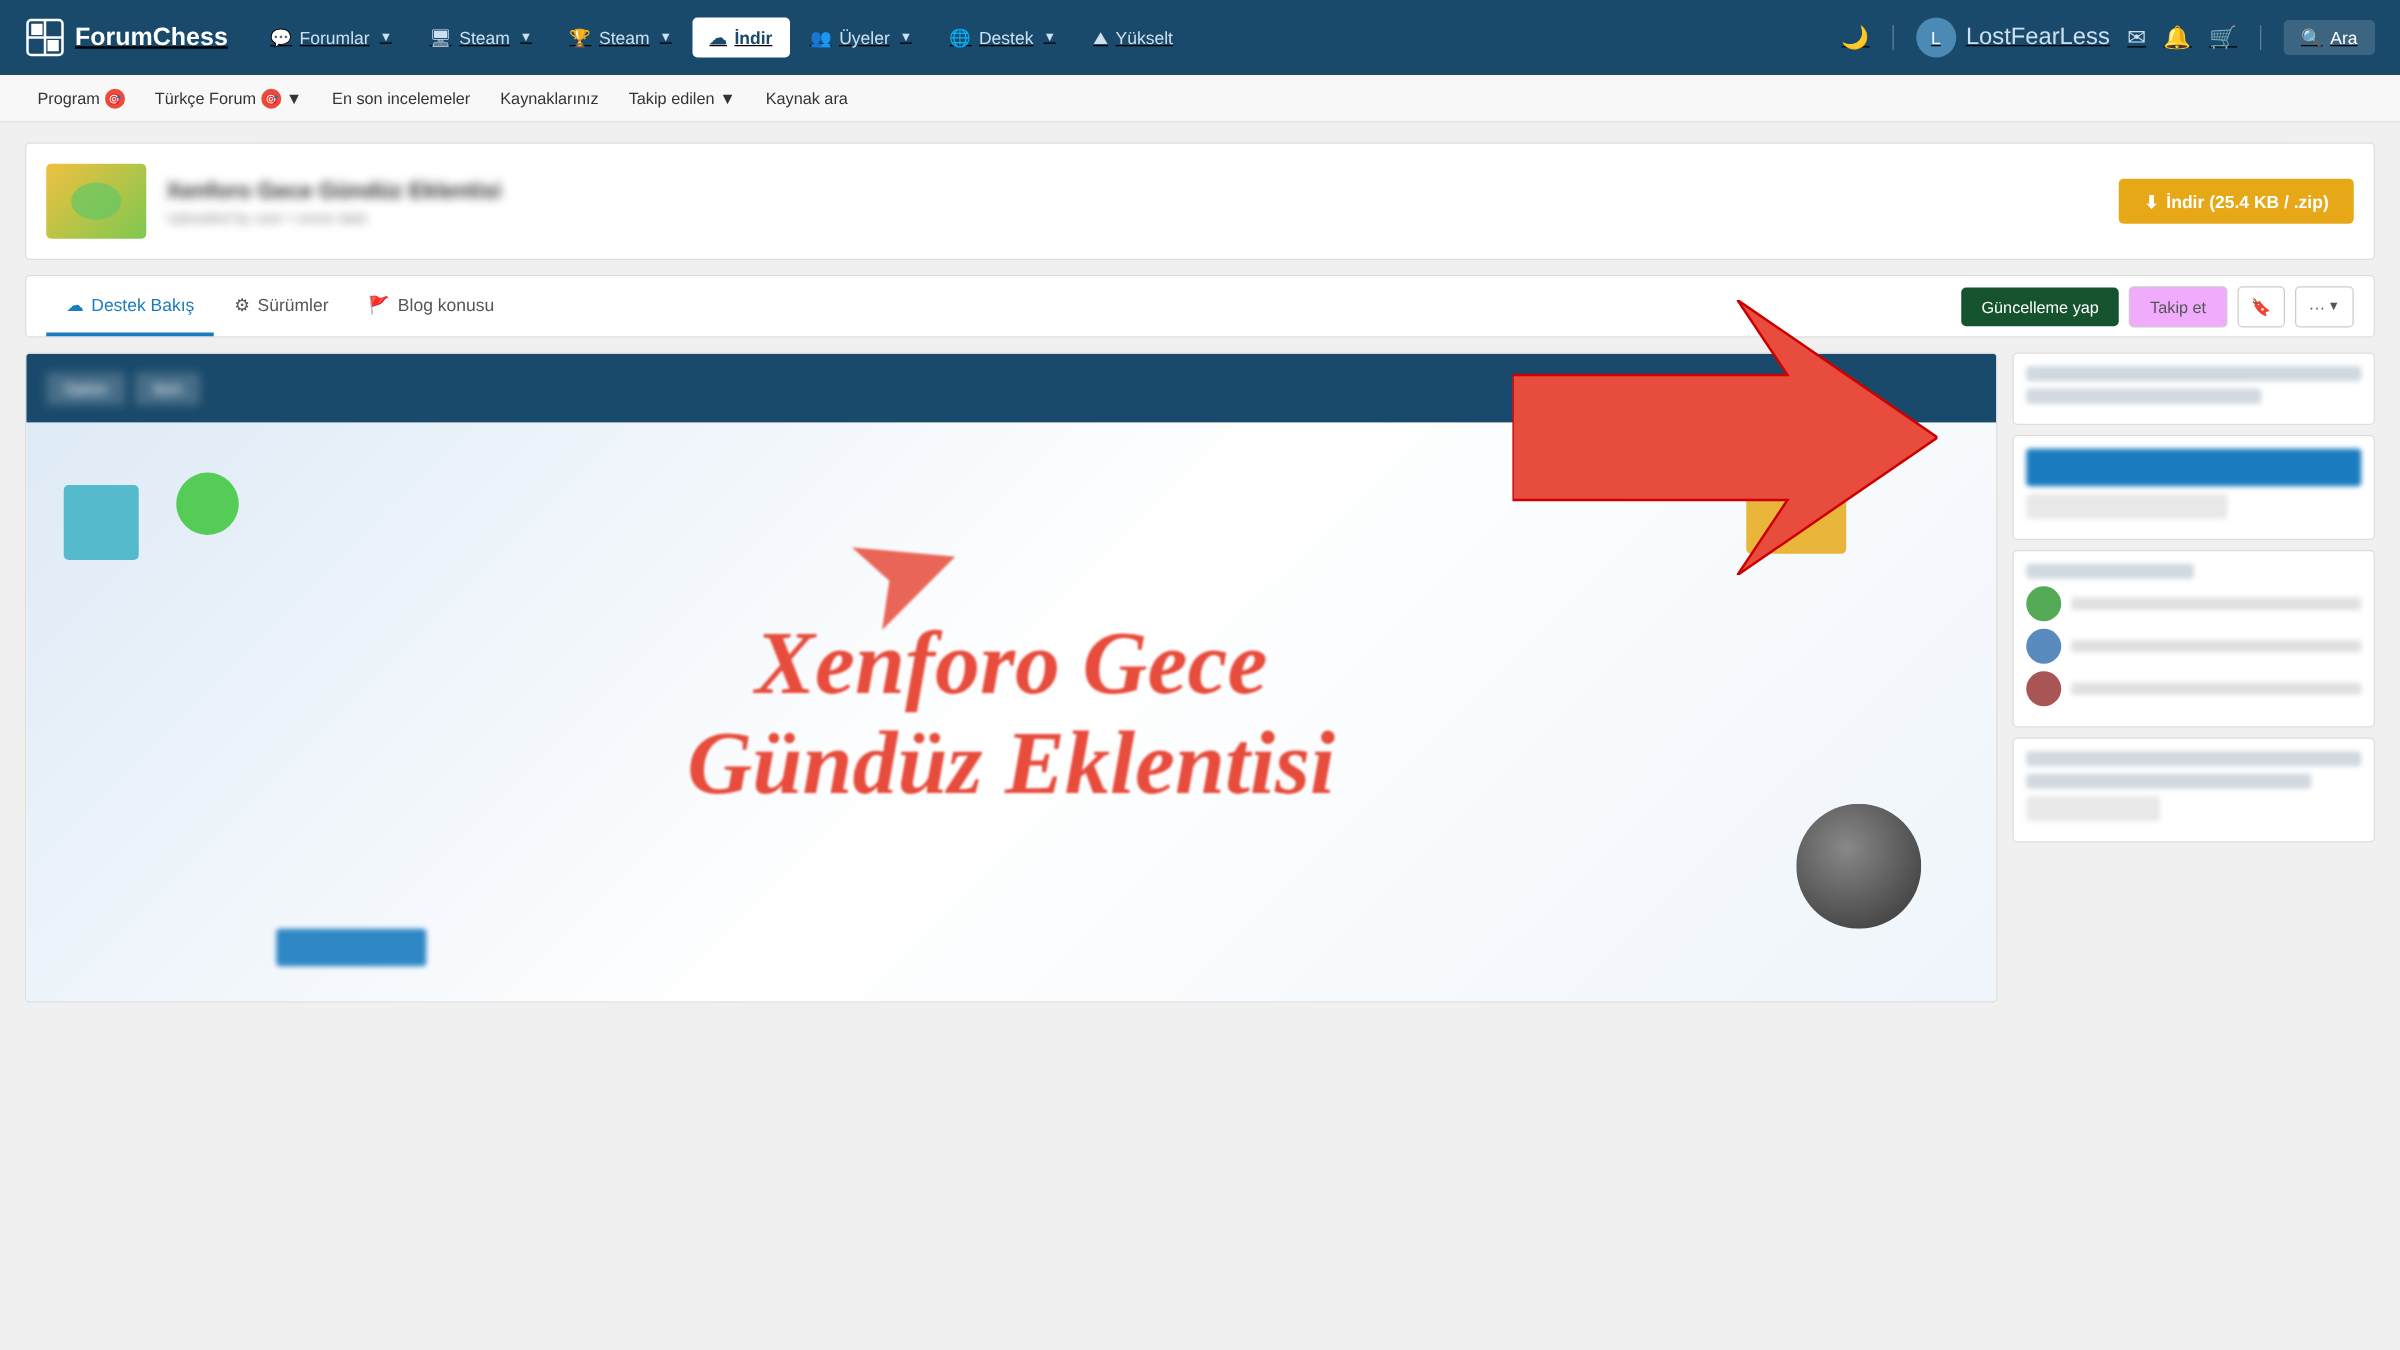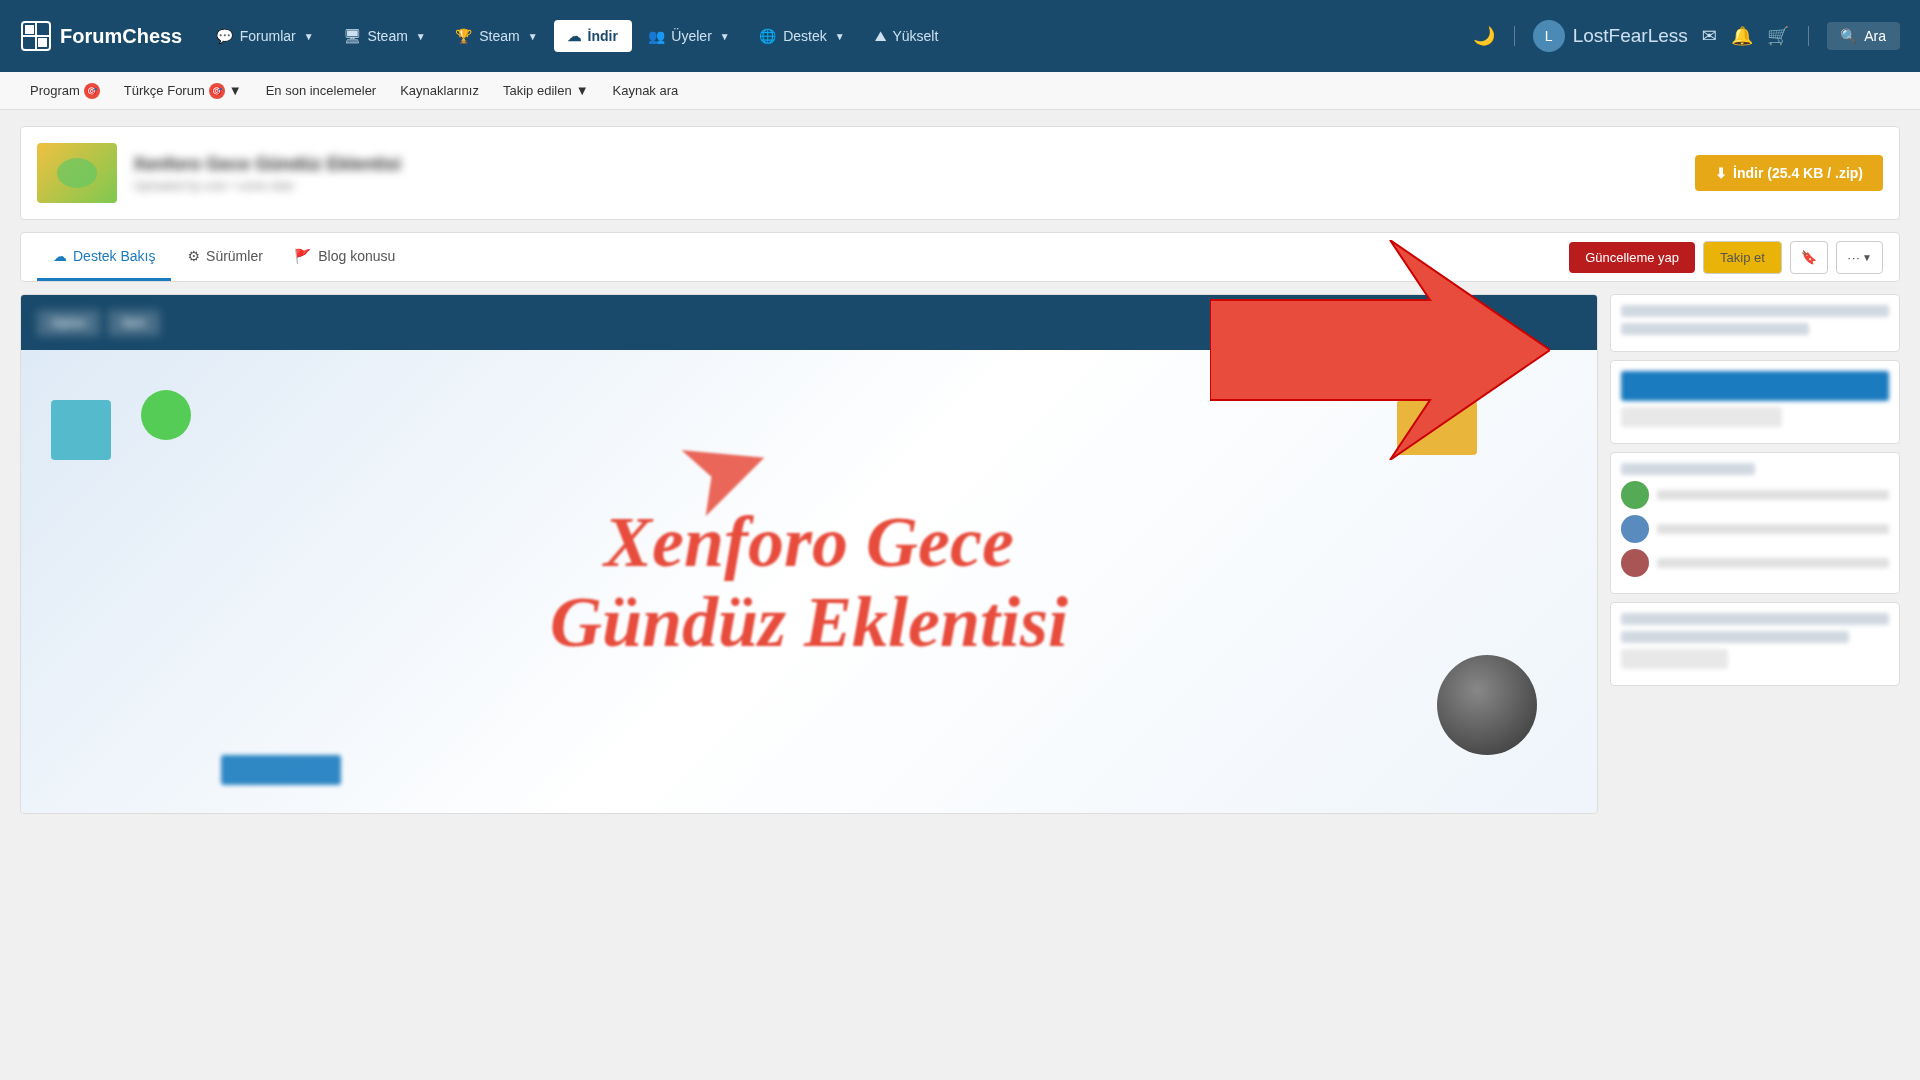--- a/index.html
+++ b/index.html
@@ -1,25 +1,26 @@
 <!DOCTYPE html>
 <html><head>
   <meta charset="utf-8">
   <style>
     * { margin: 0; padding: 0; box-sizing: border-box; }
     body { font-family: -apple-system, BlinkMacSystemFont, 'Segoe UI', sans-serif; background: #f0f0f0; width: 1920px; height: 1080px; overflow: hidden; }
 
     
     .navbar {
       background: #1a4a6b;
-      height: 72px;
+      height: 60px;
       display: flex;
       align-items: center;
       padding: 0 20px;
       gap: 0;
+      text-decoration: underline;
     }
     .navbar-brand {
       display: flex;
       align-items: center;
       gap: 8px;
       color: white;
       font-size: 20px;
       font-weight: 600;
       margin-right: 20px;
     }
@@ -209,30 +210,30 @@
       border-bottom: 3px solid #1a7bbf;
       font-weight: 500;
     }
     .action-buttons {
       margin-left: auto;
       display: flex;
       align-items: center;
       gap: 8px;
     }
     .btn-update {
-      background: #b91c1c;
+      background: #14532d;
       color: white;
       border: none;
       padding: 8px 16px;
       border-radius: 4px;
       font-size: 13px;
       cursor: pointer;
     }
     .btn-follow {
-      background: #eab308;
+      background: #f0abfc;
       color: #555;
       border: 1px solid #ccc;
       padding: 8px 16px;
       border-radius: 4px;
       font-size: 13px;
       cursor: pointer;
     }
     .btn-bookmark {
       background: white;
       color: #555;

